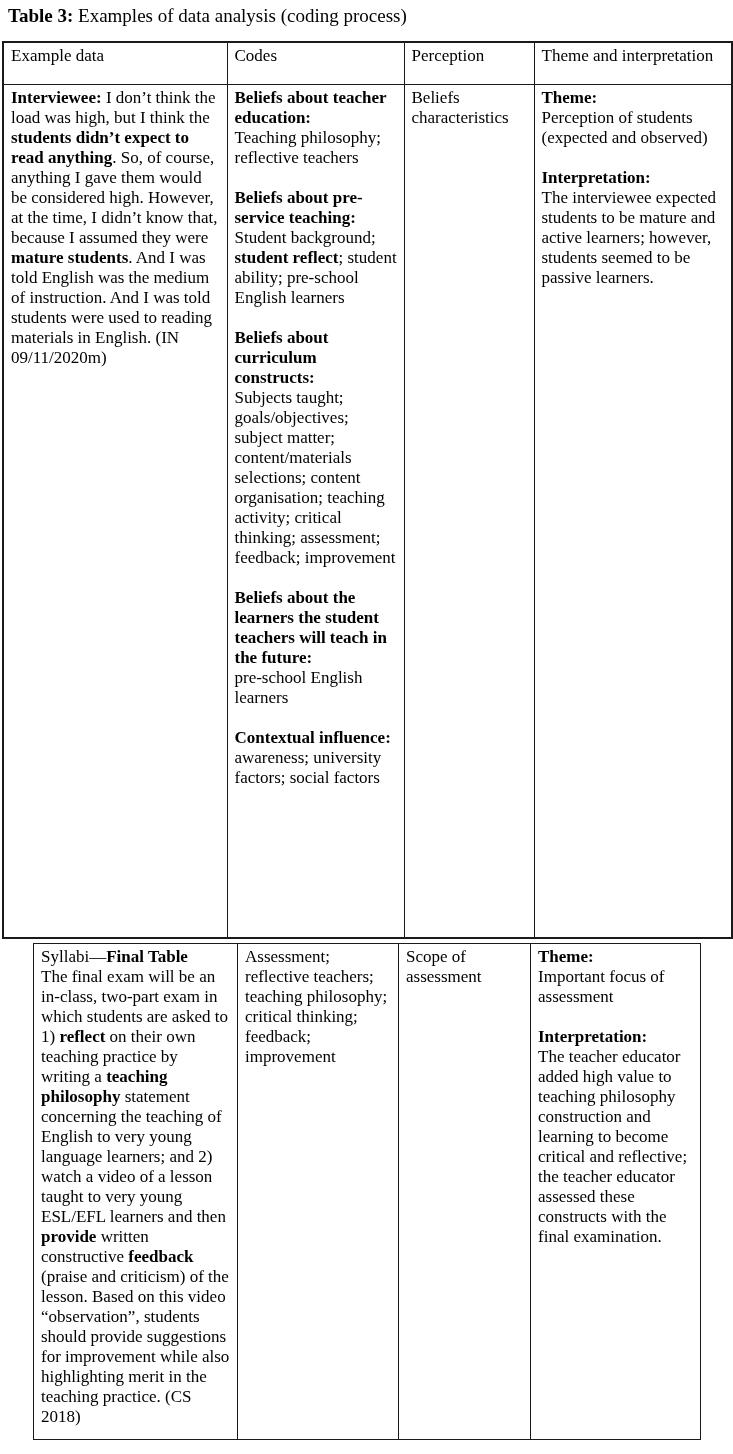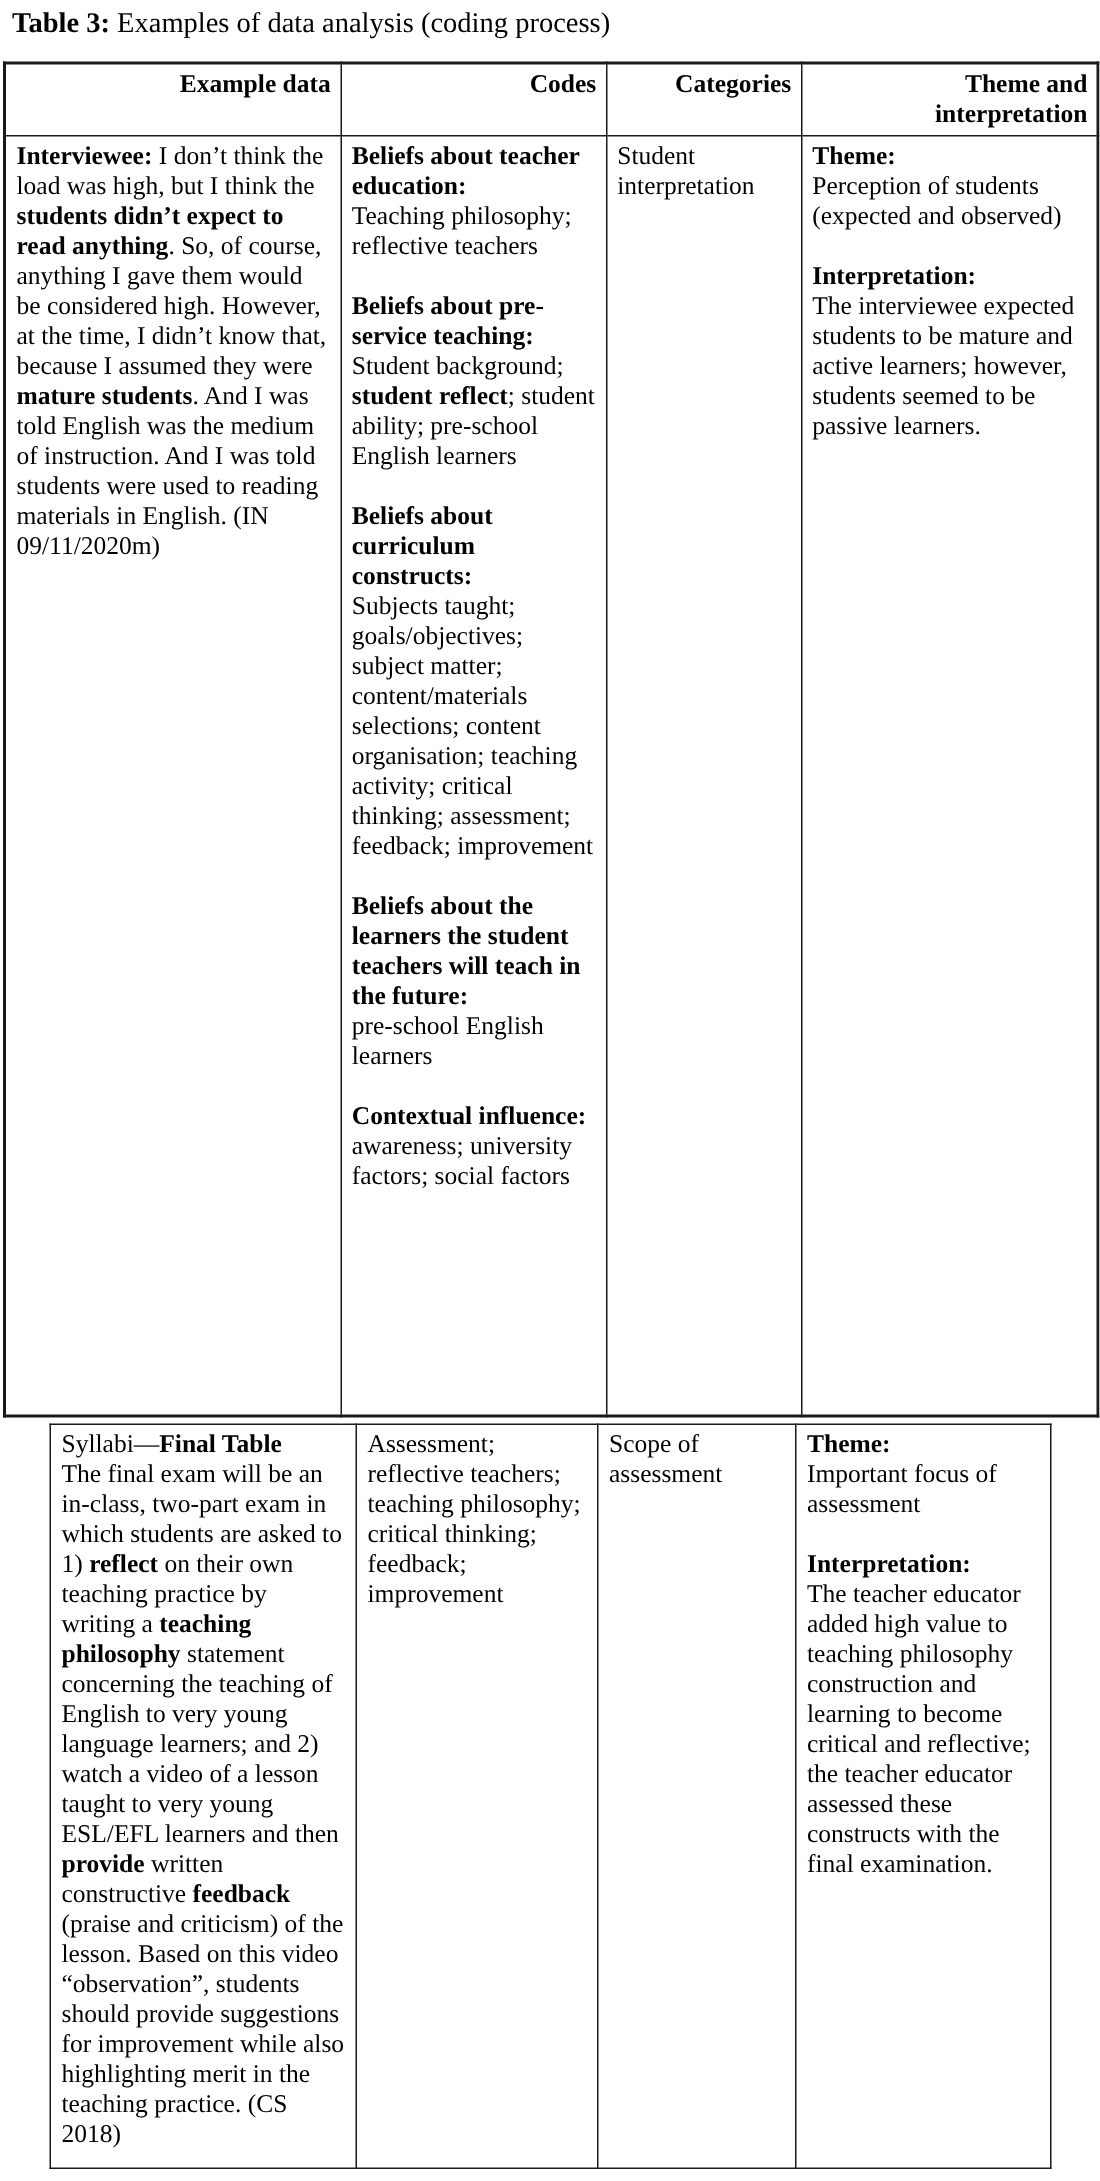--- a/index.html
+++ b/index.html
@@ -41,23 +41,22 @@
   th, td {
     border: 1px solid #1a1a1a;
     vertical-align: top;
     text-align: left;
     padding: 3px 6px 4px 7px;
     font-size: 17px;
     line-height: 20px;
     overflow: hidden;
   }
   th {
-    font-weight: bold;
+    font-weight: normal;
     height: 34px;
-    text-align: right;
   }
   td {
     white-space: pre-wrap;
     font-family: Liberation Serif, serif;
   }
   .t1 td.cell { height: 845px; }
   .t2 td.cell { height: 488px; }
   b { font-weight: bold; }
 </style>
 </head>
@@ -71,42 +70,42 @@
     <colgroup>
       <col style="width:224px">
       <col style="width:177px">
       <col style="width:130px">
       <col style="width:198px">
     </colgroup>
     <thead>
       <tr>
         <th>Example data</th>
         <th>Codes</th>
-        <th>Categories</th>
+        <th>Perception</th>
         <th>Theme and interpretation</th>
       </tr>
     </thead>
     <tbody>
       <tr>
         <td class="cell"><b>Interviewee:</b><span> I don’t think the load was high, but I think the </span><b>students didn’t expect to read anything</b><span>. So, of course, anything I gave them would be considered high. However, at the time, I didn’t know that, because I assumed they were </span><b>mature students</b><span>. And I was told English was the medium of instruction. And I was told students were used to reading materials in English. (IN 09/11/2020m)</span></td>
         <td class="cell"><b>Beliefs about teacher education:</b><span>
 Teaching philosophy; reflective teachers
 
 </span><b>Beliefs about pre-service teaching:</b><span>
 Student background; </span><b>student reflect</b><span>; student ability; pre-school English learners
 
 </span><b>Beliefs about curriculum constructs:</b><span>
 Subjects taught; goals/objectives; subject matter; content/materials selections; content organisation; teaching activity; critical thinking; assessment; feedback; improvement
 
 </span><b>Beliefs about the learners the student teachers will teach in the future:</b><span>
 pre-school English learners
 
 </span><b>Contextual influence:</b><span>
 awareness; university factors; social factors</span></td>
-        <td class="cell"><span>Student interpretation</span></td>
+        <td class="cell"><span>Beliefs characteristics</span></td>
         <td class="cell"><b>Theme:</b><span>
 Perception of students (expected and observed)
 
 </span><b>Interpretation:</b><span>
 The interviewee expected students to be mature and active learners; however, students seemed to be passive learners.</span></td>
       </tr>
     </tbody>
   </table>
 
   <table class="t2">

